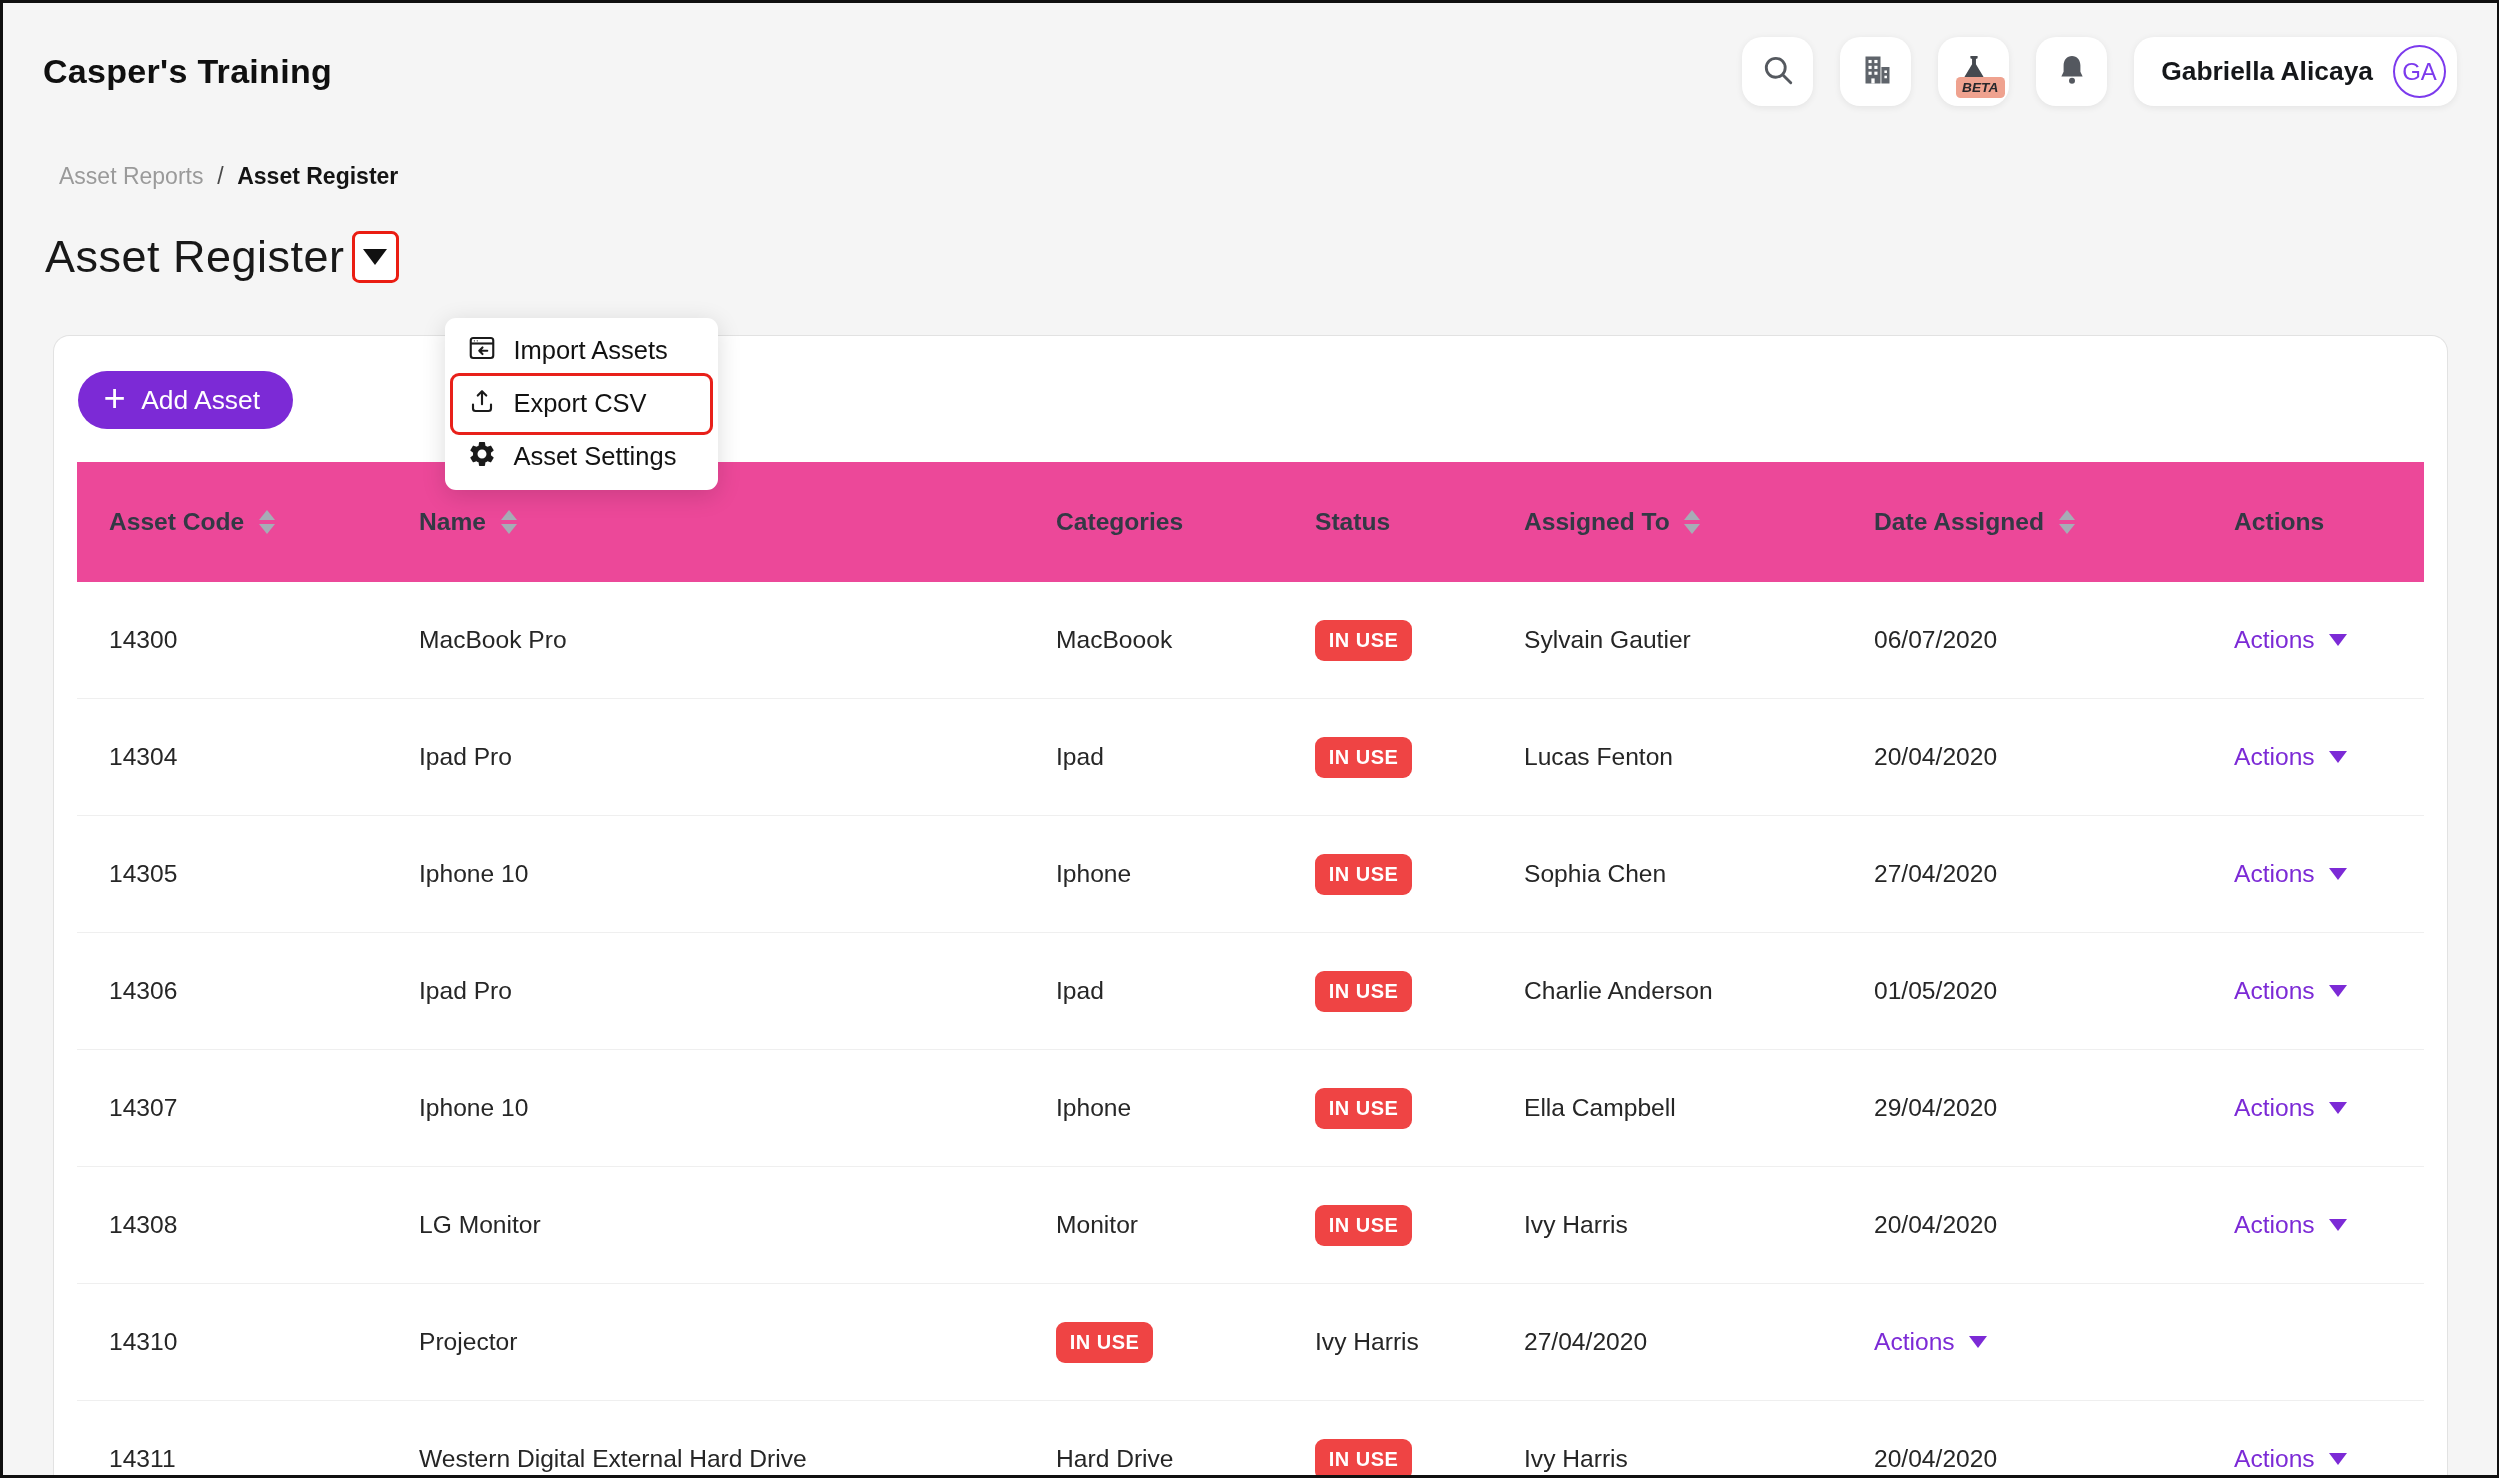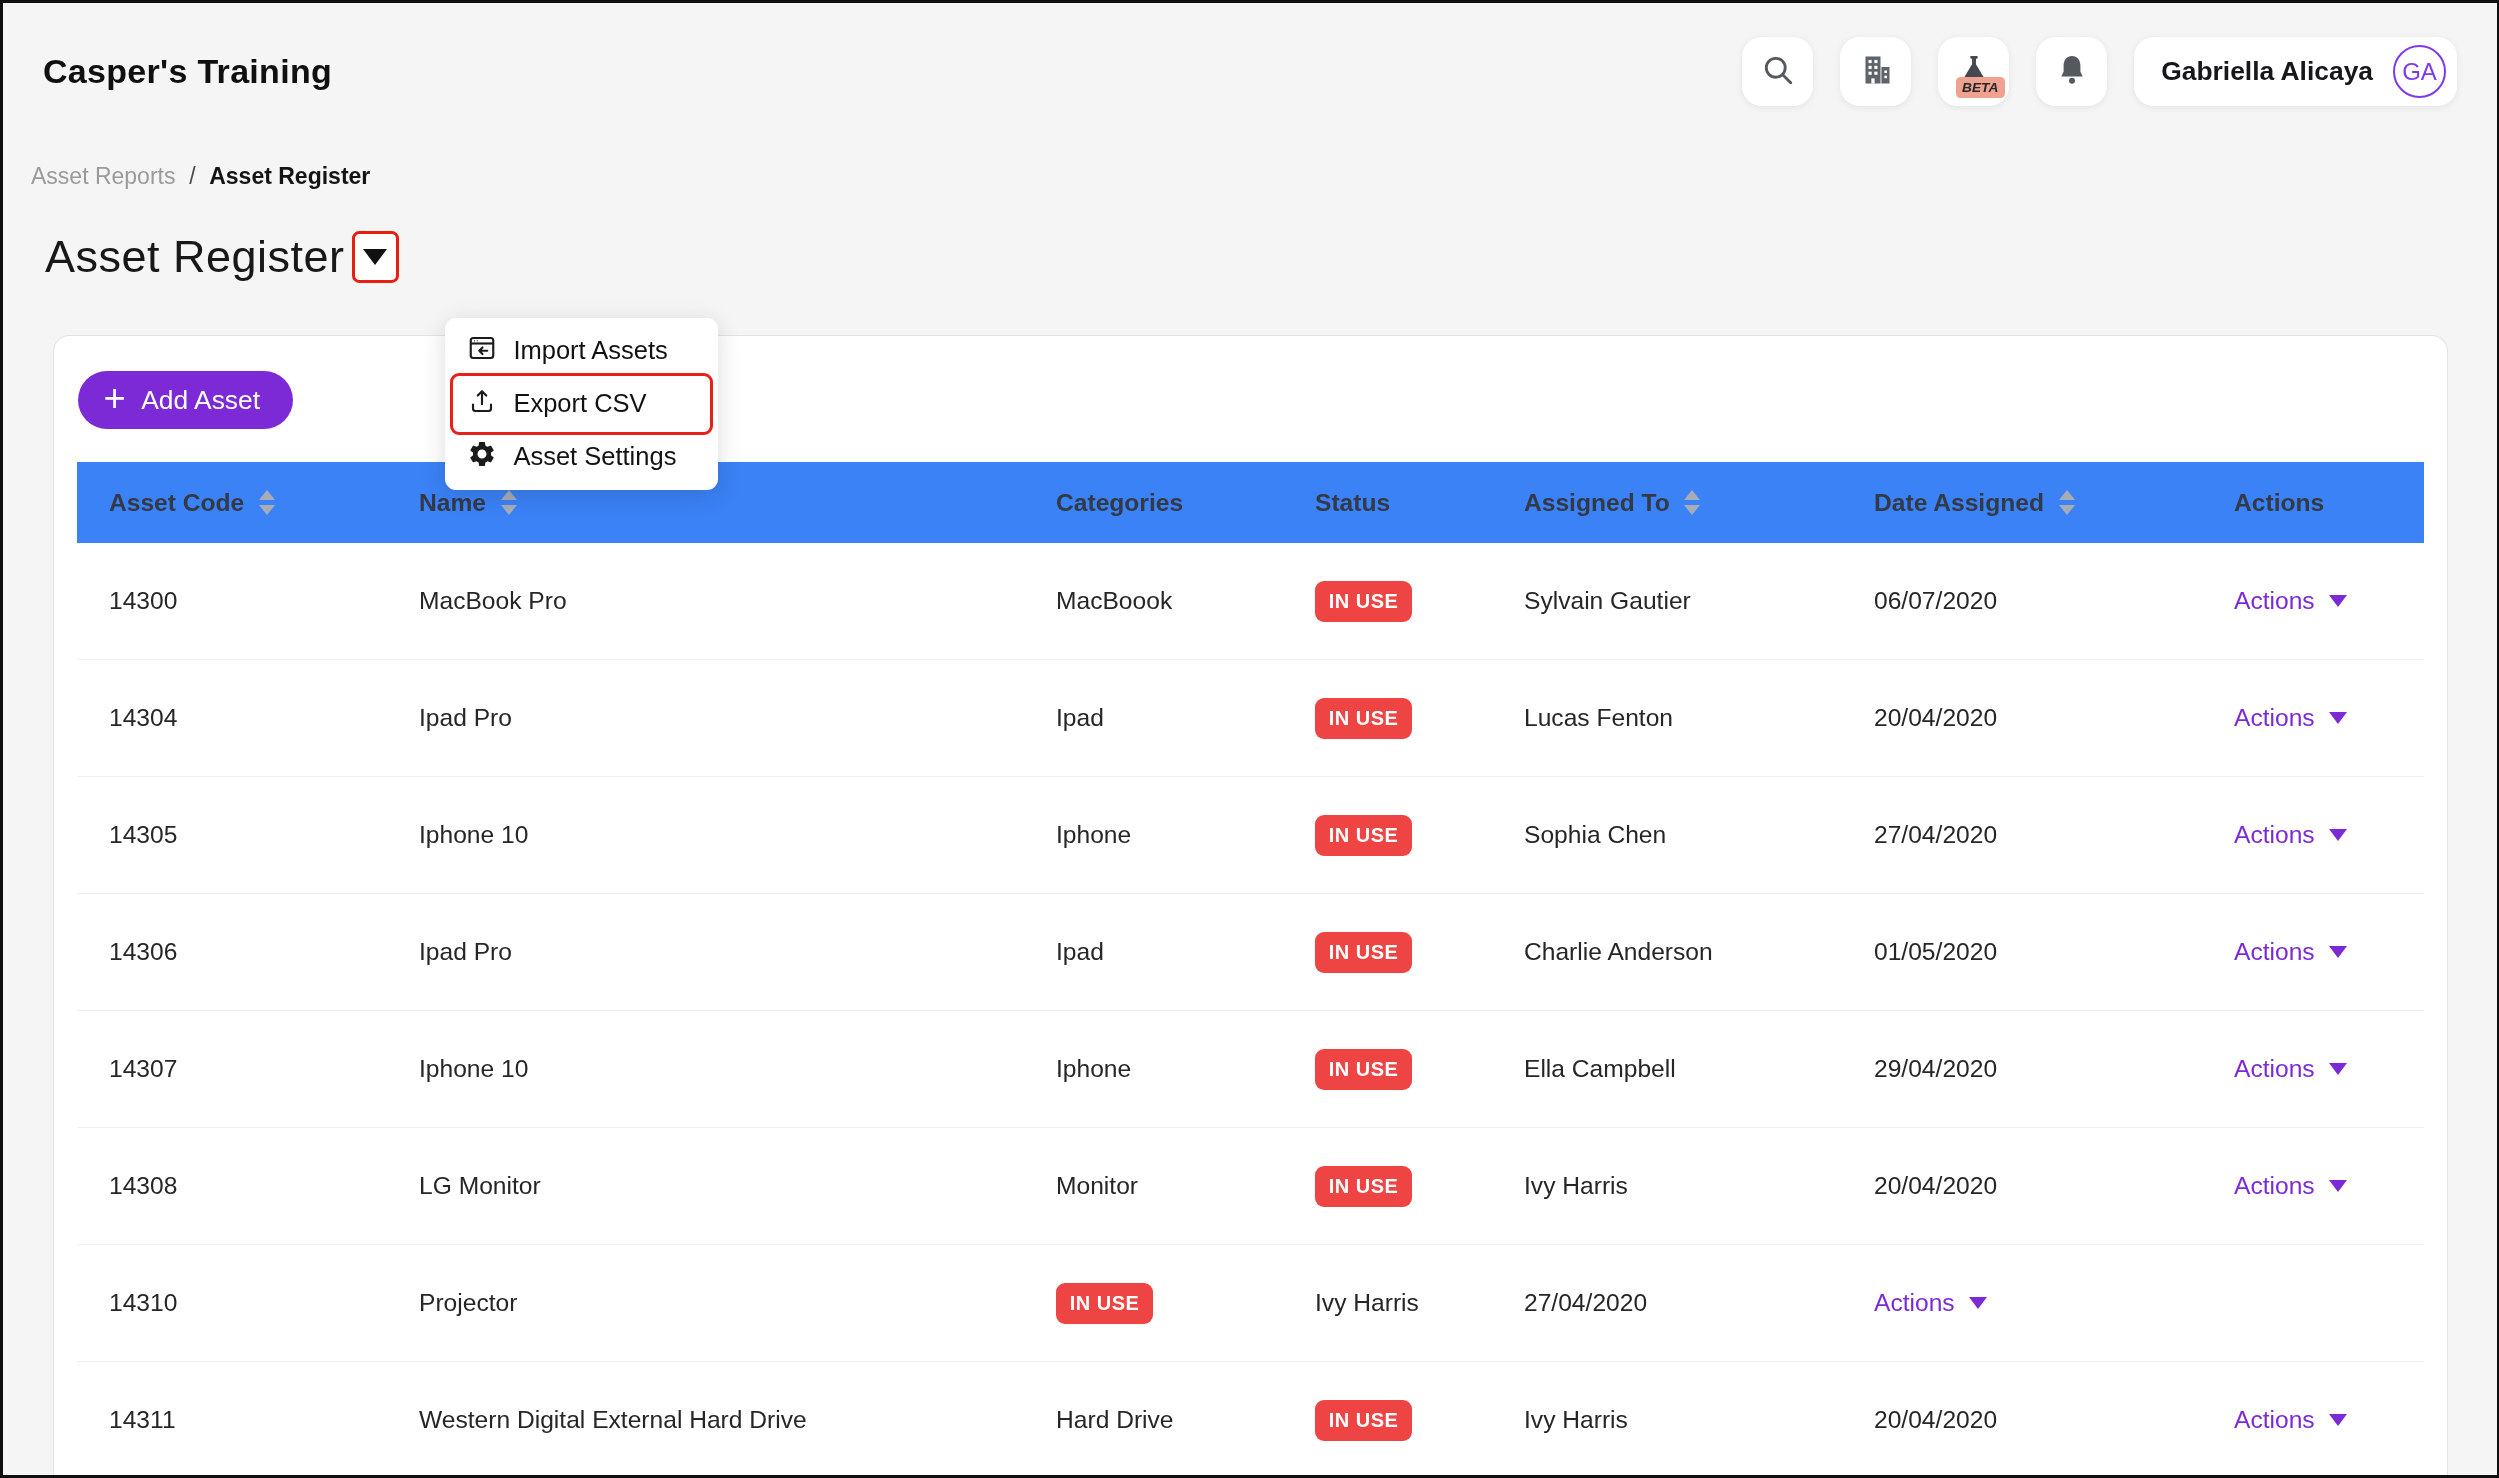--- a/index.html
+++ b/index.html
@@ -39,21 +39,21 @@
     width:53px; height:53px; border-radius:50%; border:2.7px solid #7c3aed;
     color:#7c3aed; display:flex; align-items:center; justify-content:center;
     font-size:24px; font-weight:500; background:#fff;
   }
   .beta-badge {
     position:absolute; right:4.6px; bottom:8.2px; background:#efa28f; color:#26272b;
     font-size:13.7px; font-weight:700; padding:3.6px 6.4px; border-radius:4.6px; line-height:1;
   }
 
   
-  .breadcrumb { position:absolute; top:160px; left:28px; font-size:23px; display:flex; gap:13.7px; }
+  .breadcrumb { position:absolute; top:160px; left:56px; font-size:23px; display:flex; gap:13.7px; }
   .crumb-parent { color:#9a9a9a; cursor:pointer; }
   .crumb-sep { color:#4a4a4a; }
   .crumb-current { font-weight:700; color:#141414; }
 
   .title-row { position:absolute; top:228px; left:42px; display:flex; align-items:center; }
   .page-title { font-size:45px; font-weight:400; color:#181818; letter-spacing:0.5px; }
   .title-caret-box {
     margin-left:7.3px; width:47px; height:52px; border:3.6px solid #ea1d12;
     border-radius:7.3px; background:#fff; display:flex; align-items:center;
     justify-content:center; cursor:pointer;
@@ -105,21 +105,21 @@
     padding:6.4px 12.7px; font-size:22px; font-weight:700; color:#0f0f0f; cursor:pointer;
   }
   .filter-search svg { width:29px; height:29px; display:block; }
 
   
   .grid-cols {
     display:grid;
     grid-template-columns:310px 637px 259px 209px 350px 360px 1fr;
     align-items:center; padding-left:32px;
   }
-  .thead { margin:0 23px; height:81px; background:#3b82f6; }
+  .thead { margin:0 23px; height:120px; background:#ec4899; }
   .th { display:flex; align-items:center; gap:14.6px; font-size:24.6px; font-weight:700; color:#333945; }
   .sort { display:flex; flex-direction:column; gap:4.6px; cursor:pointer; }
   .sort .up {
     width:0; height:0; border-left:8.2px solid transparent;
     border-right:8.2px solid transparent; border-bottom:10px solid #a7acb6;
   }
   .sort .down {
     width:0; height:0; border-left:8.2px solid transparent;
     border-right:8.2px solid transparent; border-top:10px solid #a7acb6;
   }

